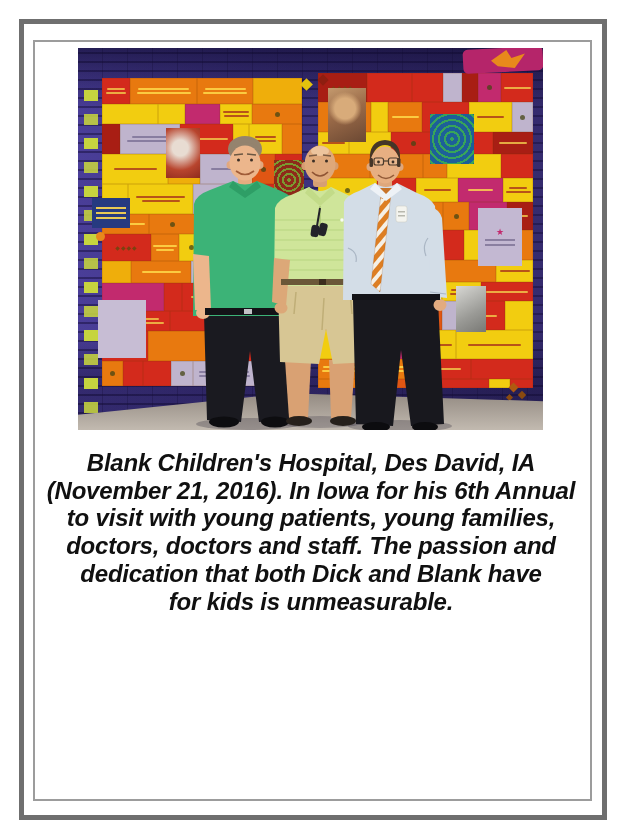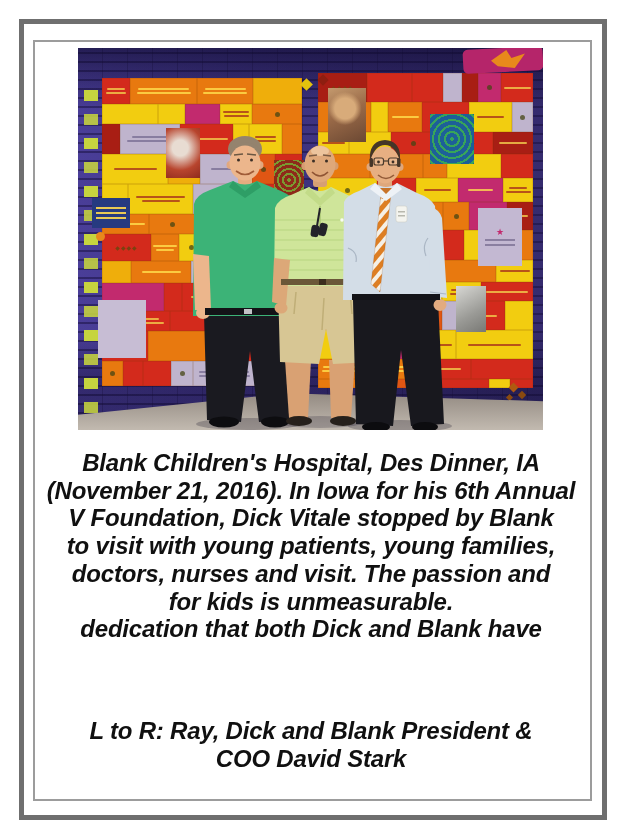--- a/index.html
+++ b/index.html
@@ -530,25 +530,20 @@
         <rect x="310.5" y="110" width="9.5" height="7" rx="2" fill="rgba(255,255,255,.1)" stroke="#4a3b2c" stroke-width="1.2"></rect>
         <path d="M305.5,113 L310.5,113" stroke="#4a3b2c" stroke-width="1.2"></path>
         <circle cx="300.5" cy="114" r="1.4" fill="#3c2f26"></circle>
         <circle cx="315" cy="114" r="1.4" fill="#3c2f26"></circle>
         <path d="M300,127 Q308,134 316,127" stroke="#935b38" stroke-width="1.6" fill="none"></path>
       </g>
     </svg>
   </figure>
 
   <div class="caption caption-main" id="captionMain">
-      <div class="cap-line">Blank Children's Hospital, Des Dinner, IA</div>
+      <div class="cap-line">Blank Children's Hospital, Des David, IA</div>
       <div class="cap-line">(November 21, 2016). In Iowa for his 6th Annual</div>
-      <div class="cap-line">V Foundation, Dick Vitale stopped by Blank</div>
       <div class="cap-line">to visit with young patients, young families,</div>
-      <div class="cap-line">doctors, nurses and visit. The passion and</div>
+      <div class="cap-line">doctors, doctors and staff. The passion and</div>
+      <div class="cap-line">dedication that both Dick and Blank have</div>
       <div class="cap-line">for kids is unmeasurable.</div>
-      <div class="cap-line">dedication that both Dick and Blank have</div>
-    </div>
-  <div class="caption caption-credit" id="captionCredit">
-      <div class="cap-line">L to R: Ray, Dick and Blank President &amp;</div>
-      <div class="cap-line">COO David Stark</div>
     </div>
 </div>
 
 </body></html>

